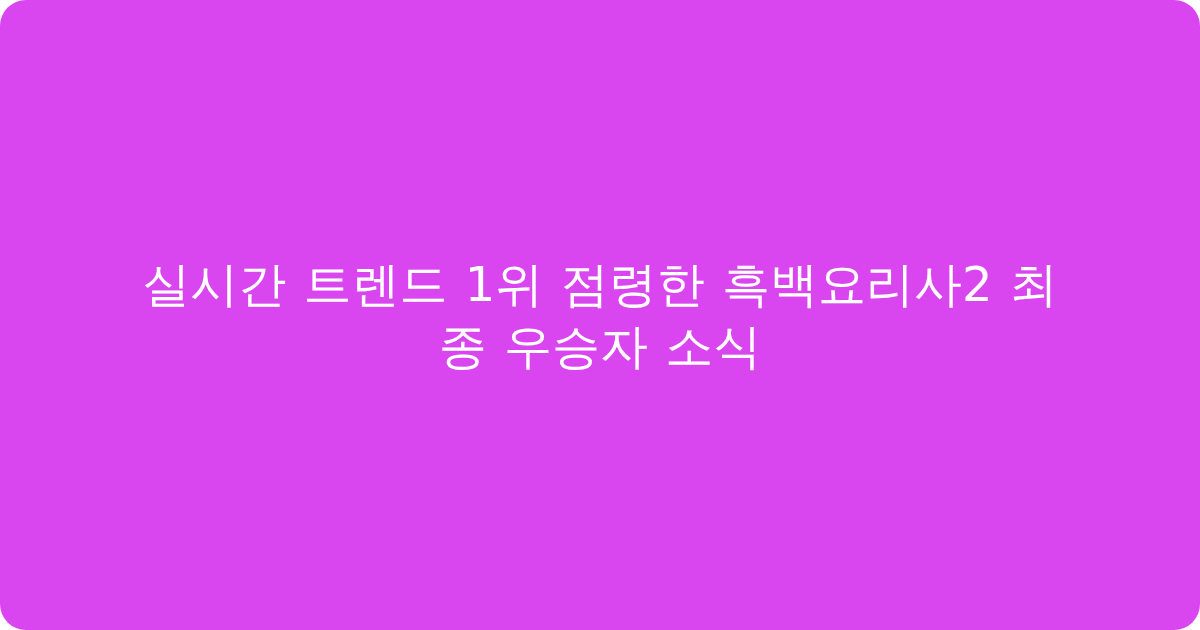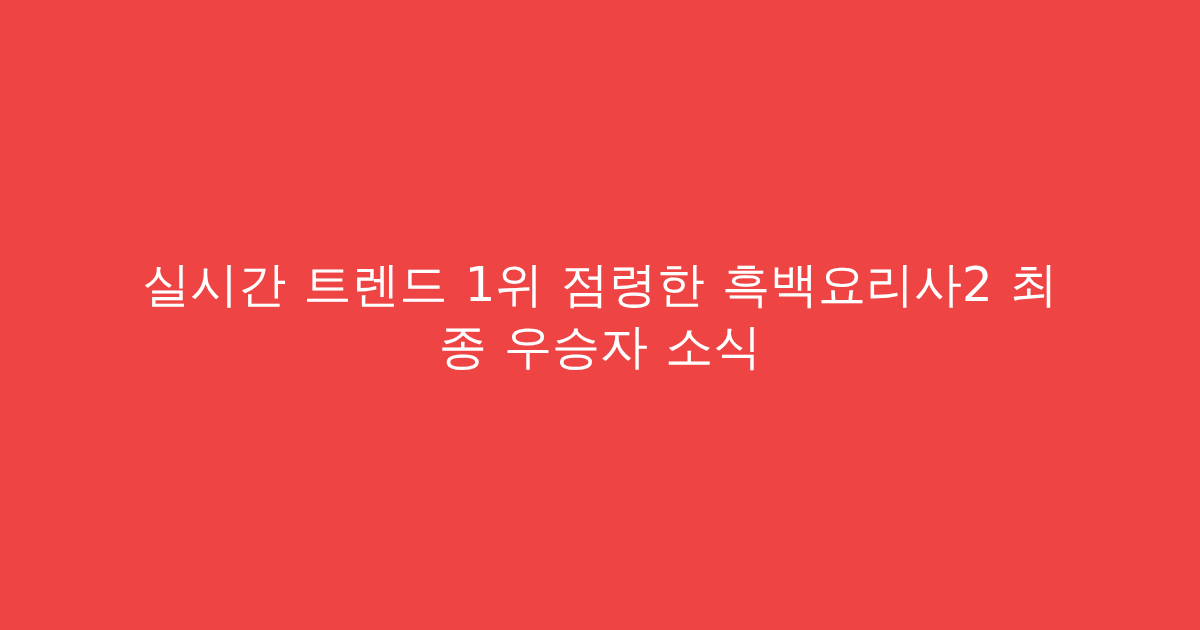--- a/index.html
+++ b/index.html
@@ -42,21 +42,21 @@
     line-height: 62px;
     letter-spacing: 0px;
     word-spacing: 2px;
     white-space: pre-wrap;
     text-align: center;
   }
 </style>
 </head>
 <body>
 
-<div class="og-card" style="background-color: #ef4444;">
+<div class="og-card" style="background-color: #d946ef; border-radius: 26px;">
 
   <div class="headline-block">
 
     <h1 class="headline" style="color: rgb(255, 255, 255);">실시간 트렌드 1위 점령한 흑백요리사2 최종 우승자 소식</h1>
 
   </div>
 
 </div>
 
 </body></html>

